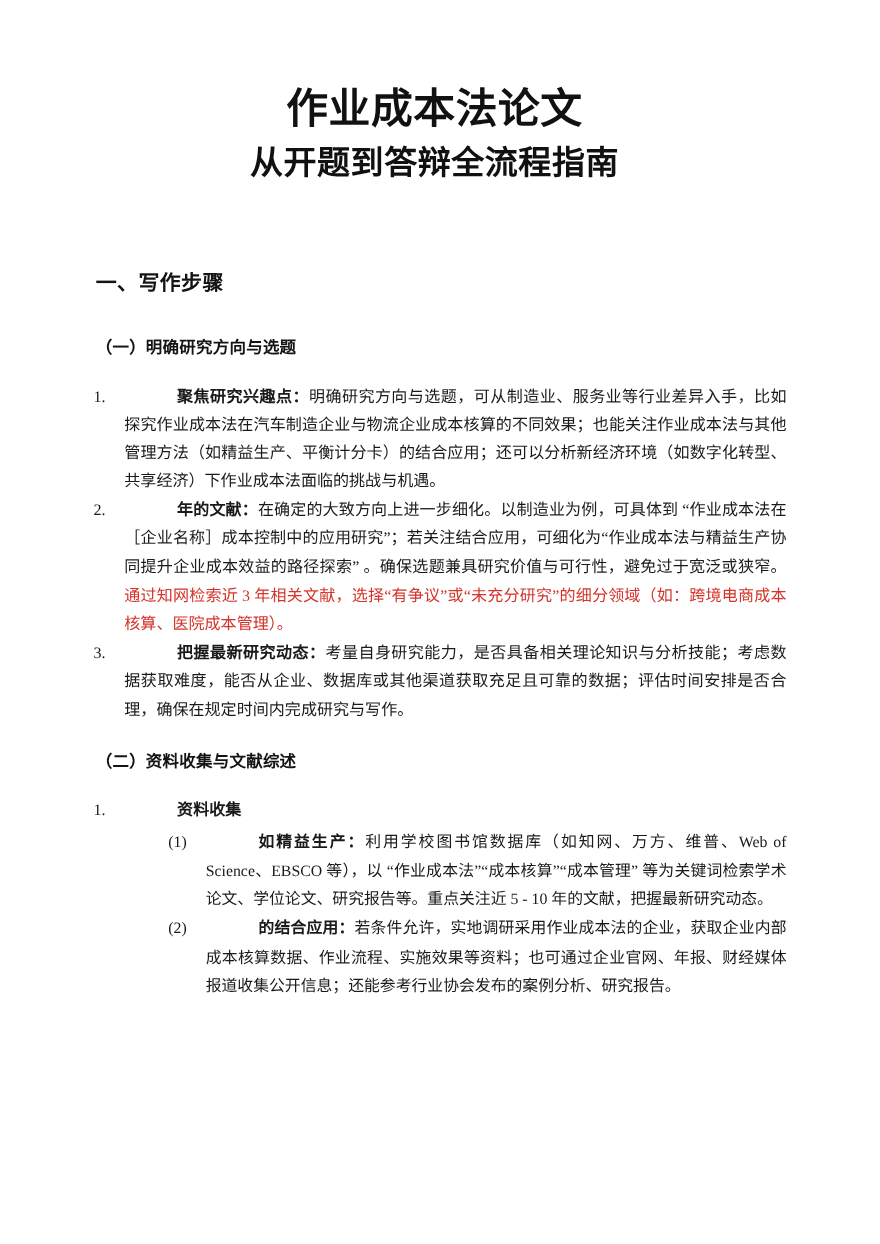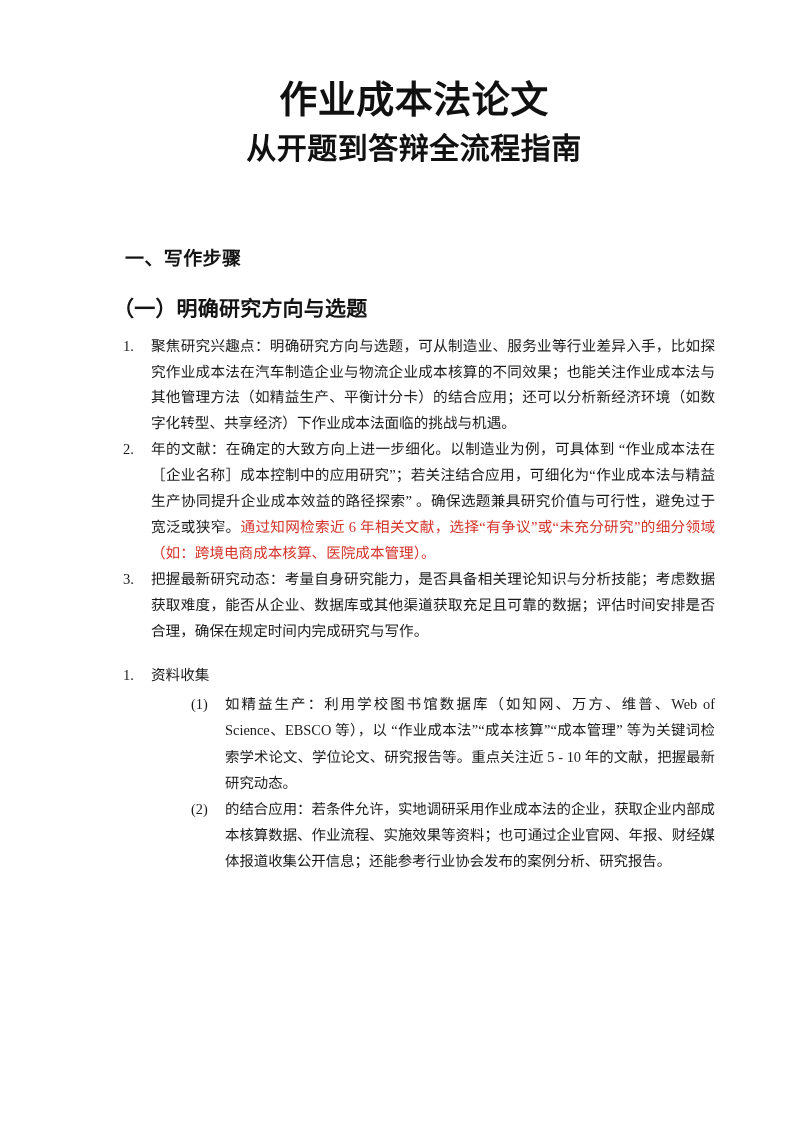--- a/index.html
+++ b/index.html
@@ -16,21 +16,21 @@
     position: relative;
     width: 800px;
     height: 1131px;
     margin: 0 auto;
     background: #ffffff;
     box-sizing: border-box;
     padding: 0;
     overflow: hidden;
   }
   .content {
-    padding: 74px 85px 0 113px;
+    padding: 74px 85px 0 75px;
     box-sizing: border-box;
   }
 
   
   .doc-title {
     text-align: center;
     font-weight: bold;
     font-size: 38px;
     line-height: 1.42;
     letter-spacing: 0.5px;
@@ -49,23 +49,23 @@
     font-weight: bold;
     font-size: 19px;
     line-height: 1.5;
     margin: 12px;
     padding: 0;
     color: #141414;
     letter-spacing: 0.4px;
   }
   .h-sub {
     font-weight: bold;
-    font-size: 21px;
+    font-size: 15px;
     line-height: 1.5;
-    margin: 0;
+    margin: 12px;
     padding: 0;
     color: #141414;
     letter-spacing: 0.2px;
   }
 
   
   ol.lvl1 {
     list-style: none;
     margin: 0;
     padding: 0;
@@ -112,21 +112,22 @@
     width: 30px;
     text-align: left;
     font-size: 14.4px;
     line-height: 1.82;
   }
   .lvl2-wrap {
     padding-left: 78px;
   }
 
   .item-label {
-    font-weight: normal;
+    font-weight: bold;
+    margin-left: 48px;
   }
   .hl-red {
     color: #d4342b;
   }
   .latin {
     font-family: "Liberation Serif", "DejaVu Serif", serif;
   }
 
   
   .sp-title-bottom { height: 62px; }
@@ -156,31 +157,32 @@
 
     <div class="sp-after-h2"></div>
 
     <ol class="lvl1">
 
       <li>
         <span class="marker">1.</span><span class="item-label">聚焦研究兴趣点：</span><span>明确研究方向与选题，可从制造业、服务业等行业差异入手，比如探究作业成本法在汽车制造企业与物流企业成本核算的不同效果；也能关注作业成本法与其他管理方法（如精益生产、平衡计分卡）的结合应用；还可以分析新经济环境（如数字化转型、共享经济）下作业成本法面临的挑战与机遇。</span>
       </li>
 
       <li>
-        <span class="marker">2.</span><span class="item-label">年的文献：</span><span>在确定的大致方向上进一步细化。以制造业为例，可具体到 “作业成本法在［企业名称］成本控制中的应用研究”；若关注结合应用，可细化为“作业成本法与精益生产协同提升企业成本效益的路径探索” 。确保选题兼具研究价值与可行性，避免过于宽泛或狭窄。</span><span class="hl-red">通过知网检索近 6 年相关文献，选择“有争议”或“未充分研究”的细分领域（如：跨境电商成本核算、医院成本管理）。</span>
+        <span class="marker">2.</span><span class="item-label">年的文献：</span><span>在确定的大致方向上进一步细化。以制造业为例，可具体到 “作业成本法在［企业名称］成本控制中的应用研究”；若关注结合应用，可细化为“作业成本法与精益生产协同提升企业成本效益的路径探索” 。确保选题兼具研究价值与可行性，避免过于宽泛或狭窄。</span><span class="hl-red">通过知网检索近 3 年相关文献，选择“有争议”或“未充分研究”的细分领域（如：跨境电商成本核算、医院成本管理）。</span>
       </li>
 
       <li>
         <span class="marker">3.</span><span class="item-label">把握最新研究动态：</span><span>考量自身研究能力，是否具备相关理论知识与分析技能；考虑数据获取难度，能否从企业、数据库或其他渠道获取充足且可靠的数据；评估时间安排是否合理，确保在规定时间内完成研究与写作。</span>
       </li>
 
     </ol>
 
     <div class="sp-before-h2"></div>
 
+    <h3 class="h-sub">（二）资料收集与文献综述</h3>
 
     <div class="sp-after-h2"></div>
 
     <ol class="lvl1">
       <li>
         <span class="marker">1.</span><span class="item-label">资料收集</span>
       </li>
     </ol>
 
     <div class="sp-after-lvl1"></div>

